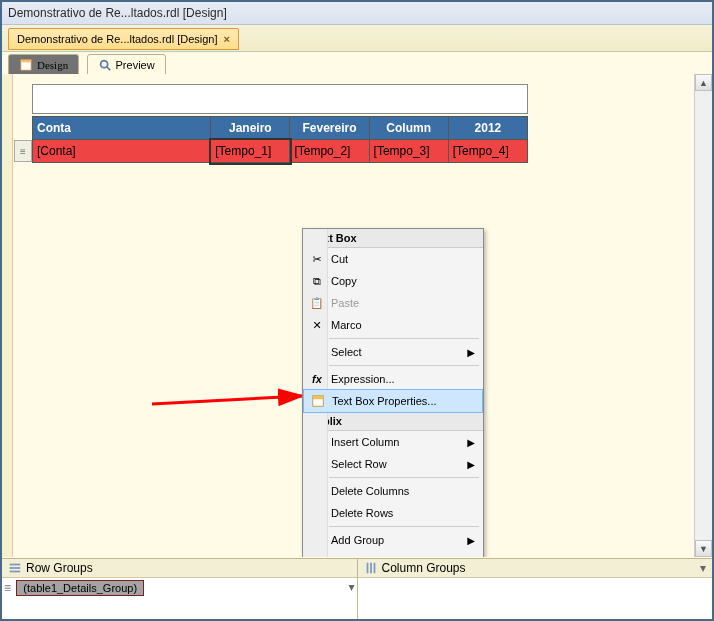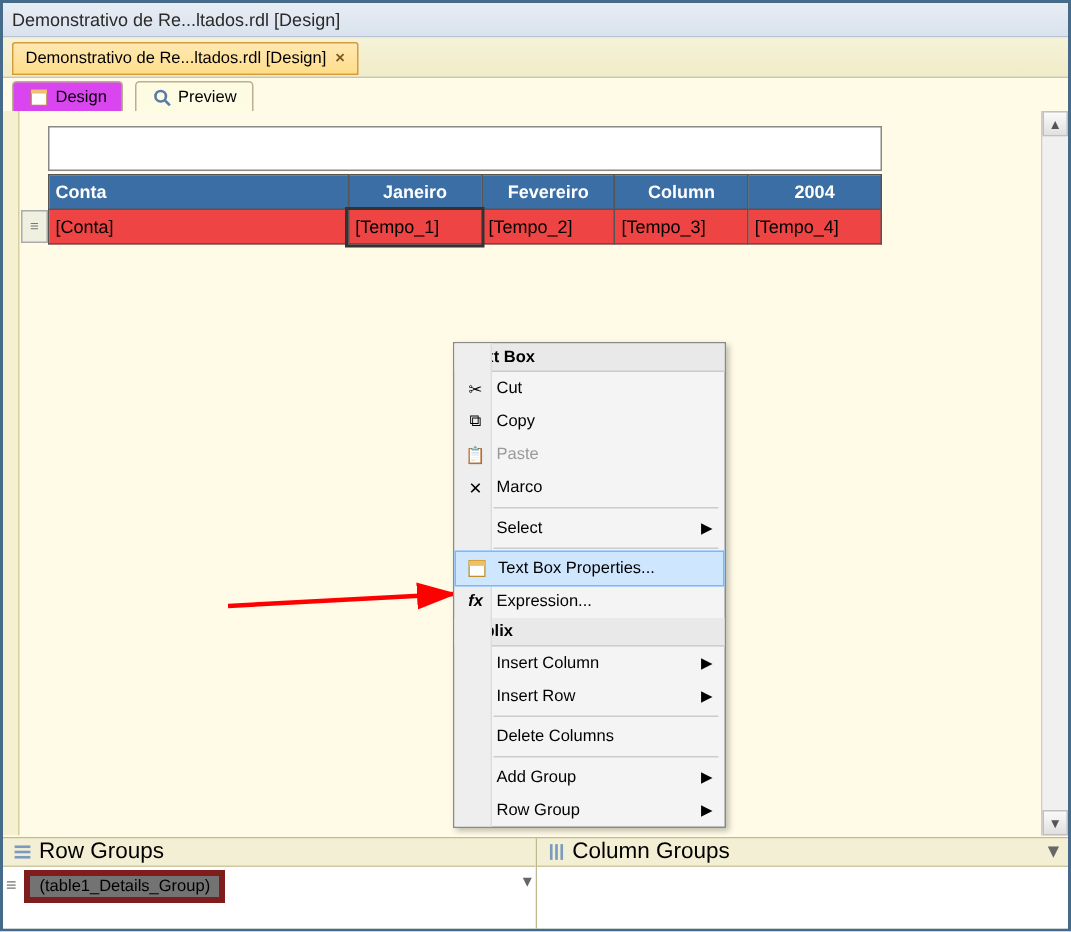--- a/index.html
+++ b/index.html
@@ -3,23 +3,23 @@
 <meta charset="utf-8">
 <style>
   html,body{margin:0;padding:0;font-family:"Segoe UI",Tahoma,sans-serif;font-size:12px;color:#000;}
   .window{width:714px;height:621px;box-sizing:border-box;border:2px solid #466a8a;background:#fffbe6;position:relative;overflow:hidden;}
   .titlebar{height:22px;line-height:22px;background:linear-gradient(#e8edf4,#d9e2ee);padding:0 6px;color:#2a2a2a;border-bottom:1px solid #b5c3d3;white-space:nowrap;}
   .tabstrip{height:26px;background:linear-gradient(#f6f2d8,#f0ecc8);border-bottom:1px solid #c8c8b0;padding-left:6px;}
   .doc-tab{display:inline-flex;align-items:center;height:20px;margin-top:3px;padding:0 8px;border:1px solid #d69c3c;background:linear-gradient(#ffe9b3,#ffdd8a);border-radius:2px 2px 0 0;font-size:11px;}
   .doc-tab .close{margin-left:6px;font-weight:bold;color:#7a5a20;}
   .modetabs{height:24px;background:#fffbe6;border-bottom:1px solid #d8d0a0;padding-left:6px;}
   .modetab{display:inline-flex;align-items:center;height:20px;margin-top:2px;padding:0 10px;border:1px solid #b8b090;background:#fdfbe2;border-radius:3px 3px 0 0;font-size:11px;margin-right:4px;gap:4px;}
-  .modetab.active{background:#d946ef;border-bottom:1px solid #fff;}
+  .modetab.active{background:#737373;border-bottom:1px solid #fff;font-family:Liberation Serif, serif;}
   .design-surface{position:absolute;left:0;right:0;top:72px;bottom:62px;background:#fffbe6;overflow:hidden;}
-  .report-body{position:absolute;left:30px;top:10px;width:556px;}
+  .report-body{position:absolute;left:30px;top:10px;width:496px;}
   .title-band{height:28px;border:1px solid #888;margin-bottom:2px;display:flex;align-items:center;padding-left:8px;background:#fff;}
   .title-band span{color:#c63a2c;font-size:24px;font-weight:bold;letter-spacing:-0.5px;font-family:"Times New Roman",serif;line-height:1;margin-top:-18px;overflow:hidden;}
   table.tablix{border-collapse:collapse;width:100%;}
   table.tablix th, table.tablix td{border:1px solid #555;padding:2px 4px;font-size:12px;height:18px;}
   table.tablix th{background:#3a6ea5;color:#fff;font-weight:bold;text-align:center;}
   table.tablix th.first{text-align:left;}
   table.tablix td{background:#ef4444;}
   td.selcell{outline:2px solid #333;}
   .row-handle{position:absolute;left:12px;top:66px;width:16px;height:20px;border:1px solid #aaa;background:#f0f0e0;display:flex;align-items:center;justify-content:center;font-size:10px;color:#777;}
   
@@ -32,23 +32,23 @@
   .ctx-item.highlight{background:#cfe6ff;border:1px solid #7ab7ff;margin:-1px 0; }
   .ctx-item .arrow-r{position:absolute;right:8px;font-size:10px;}
   .ctx-item .ico{position:absolute;left:6px;width:16px;height:16px;display:flex;align-items:center;justify-content:center;font-size:11px;}
   .ctx-sep{height:1px;background:#ccc;margin:2px 4px 2px 26px;}
   .ctx-gutter{position:absolute;left:0;top:0;bottom:0;width:24px;background:#eee;border-right:1px solid #ddd;}
   .ctxmenu .content{position:relative;}
   
   .bottom-split{position:absolute;left:0;right:0;bottom:0;height:60px;background:#fdfbe2;border-top:1px solid #c0b890;display:flex;}
   .pane{flex:1;display:flex;flex-direction:column;border-right:1px solid #c0b890;}
   .pane:last-child{border-right:none;}
-  .pane-header{height:18px;line-height:18px;padding:0 6px;font-size:15px;background:#f3efd4;border-bottom:1px solid #d0c8a0;display:flex;align-items:center;gap:4px;}
+  .pane-header{height:18px;line-height:18px;padding:0 6px;font-size:12px;background:#f3efd4;border-bottom:1px solid #d0c8a0;display:flex;align-items:center;gap:4px;}
   .pane-body{flex:1;background:#fff;padding:2px;}
-  .group-pill{display:inline-block;border:4px solid #7f1d1d;background:#737373;padding:1px 6px;font-size:11px;}
+  .group-pill{display:inline-block;border:1px solid #7f1d1d;background:#a3a3a3;padding:1px 6px;font-size:11px;}
   .ruler{position:absolute;left:0;top:0;width:10px;bottom:0;background:#f4f0d0;border-right:1px solid #d8d0a0;}
   .scrollbar-v{position:absolute;right:0;top:72px;bottom:62px;width:17px;background:#eee;border-left:1px solid #ccc;}
   .sb-arrow{height:17px;background:linear-gradient(#fafafa,#e0e0e0);border:1px solid #c0c0c0;box-sizing:border-box;display:flex;align-items:center;justify-content:center;font-size:9px;color:#555;}
   .sb-track{position:absolute;top:17px;bottom:17px;left:0;right:0;background:#f0f0f0;}
   svg.icn{width:14px;height:14px;}
 </style>
 </head>
 <body>
 
 <div class="window">
@@ -88,21 +88,21 @@
         <div class="title-band">
           <span></span>
         </div>
         <table class="tablix">
           <tbody>
             <tr>
             <th class="first" style="width:36%">Conta</th>
             <th style="width:16%">Janeiro</th>
             <th style="width:16%">Fevereiro</th>
             <th style="width:16%">Column</th>
-            <th style="width:16%">2004</th>
+            <th style="width:16%">2012</th>
           </tr>
           <tr>
             <td>[Conta]</td>
             <td class="selcell">[Tempo_1]</td>
             <td>[Tempo_2]</td>
             <td>[Tempo_3]</td>
             <td>[Tempo_4]</td>
           </tr>
         </tbody>
         </table>
@@ -140,47 +140,50 @@
          <div class="ctx-item">
            <span class="ico">✕</span>
            <span>Marco</span>
          </div>
          <div class="ctx-sep"></div>
          <div class="ctx-item">
            <span>Select</span>
            <span class="arrow-r">▶</span>
          </div>
          <div class="ctx-sep"></div>
+         <div class="ctx-item">
+           <span class="ico" style="font-style:italic;font-weight:bold">fx</span>
+           <span>Expression...</span>
+         </div>
          <div class="ctx-item highlight">
            <span class="ico">
              <svg viewBox="0 0 16 16" width="14" height="14">
                 <rect x="2" y="2" width="12" height="12" fill="#fff" stroke="#c09030"></rect>
                 <rect x="2" y="2" width="12" height="4" fill="#f0c060"></rect>
               </svg>
            </span>
            <span>Text Box Properties...</span>
          </div>
-         <div class="ctx-item">
-           <span class="ico" style="font-style:italic;font-weight:bold">fx</span>
-           <span>Expression...</span>
-         </div>
 
          <div class="ctx-header">Tablix</div>
 
          <div class="ctx-item">
            <span>Insert Column</span>
            <span class="arrow-r">▶</span>
          </div>
          <div class="ctx-item">
-           <span>Insert Row</span>
+           <span>Select Row</span>
            <span class="arrow-r">▶</span>
          </div>
          <div class="ctx-sep"></div>
          <div class="ctx-item">
            <span>Delete Columns</span>
+         </div>
+         <div class="ctx-item">
+           <span>Delete Rows</span>
          </div>
          <div class="ctx-sep"></div>
          <div class="ctx-item">
            <span>Add Group</span>
            <span class="arrow-r">▶</span>
          </div>
          <div class="ctx-item">
            <span>Row Group</span>
            <span class="arrow-r">▶</span>
          </div>

